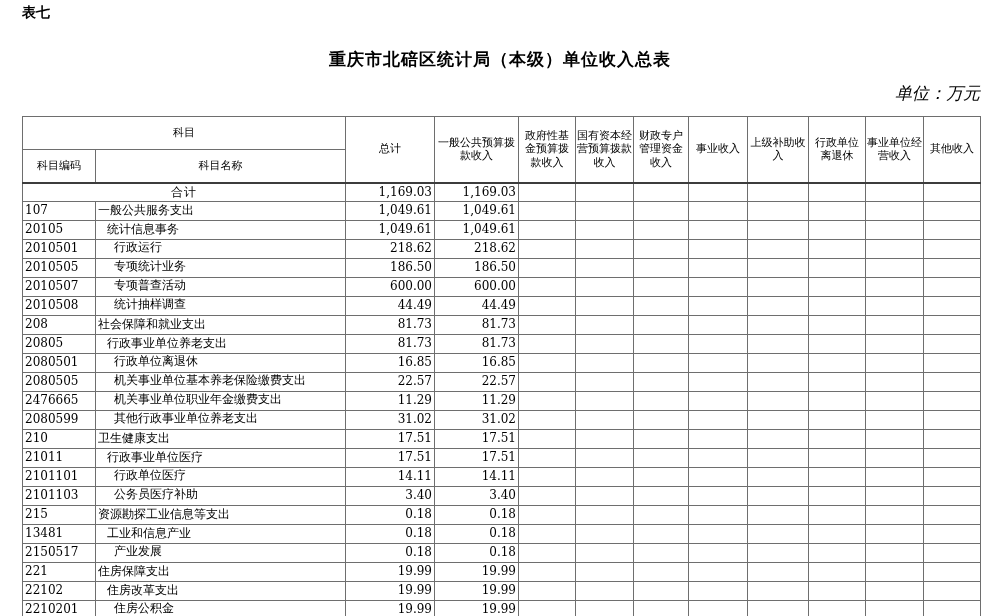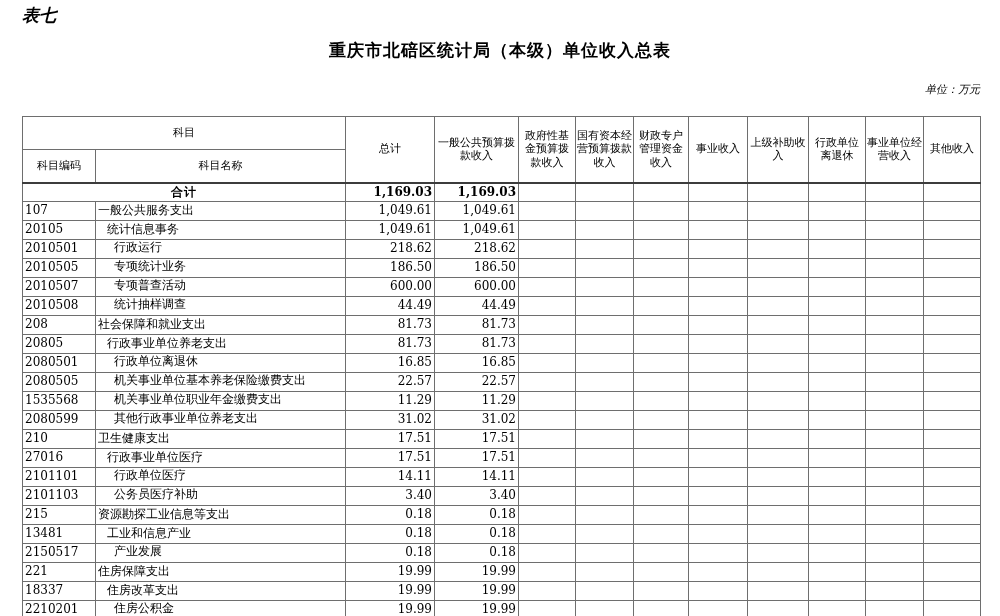--- a/index.html
+++ b/index.html
@@ -3,50 +3,50 @@
 <meta charset="utf-8">
 <style>
   html, body { margin:0; padding:0; }
   body {
     width:1000px; height:616px; background:#ffffff; color:#000;
     font-family:"DejaVu Serif","Liberation Serif",serif;
     position:relative; overflow:hidden;
   }
   .table-label {
     position:absolute; left:22px; top:4px;
-    font-size:17px; font-style:italic; font-weight:bold;
+    font-size:14px; font-weight:bold;
   }
   .title {
-    position:absolute; top:39px; left:0; width:100%;
+    position:absolute; top:48px; left:0; width:100%;
     text-align:center; font-size:17px; font-weight:bold; margin:0;
     letter-spacing:1px;
   }
   .unit-note {
     position:absolute; top:82px; right:20px;
-    font-size:11px; font-style:italic;
+    font-size:17px; font-style:italic;
   }
   table.budget {
     position:absolute; left:22px; top:116px; width:958px;
     border-collapse:collapse; table-layout:fixed;
   }
   .budget th, .budget td {
     border:1px solid #6e6e6e; overflow:hidden; vertical-align:middle;
     background:#fff;
   }
   .budget thead tr { height:33px; }
   .budget thead th {
     font-size:11px; font-weight:normal; text-align:center;
     padding:0 1px; line-height:1.25; word-break:break-all;
   }
   .budget tbody tr { height:19px; }
   .budget tbody td {
     font-size:12px; padding:0 2px; line-height:1.1; white-space:nowrap;
   }
   tr.total-row { height:21px; }
-  tr.total-row td { border-top:2px solid #3c3c3c; font-weight:bold; }
+  tr.total-row td { border-top:2px solid #3c3c3c; font-weight:normal; }
   .total-label { text-align:center; font-size:13px; letter-spacing:1px; }
   td.num { text-align:right; padding-right:3px; }
   td.code, td.name { text-align:left; }
   td.lvl1 { padding-left:3px; }
   td.lvl2 { padding-left:9px; }
   td.lvl3 { padding-left:16px; }
   td.name.lvl2 { padding-left:11px; }
   td.name.lvl3 { padding-left:18px;font-family:Liberation Mono, monospace; }
 </style>
 </head>
@@ -238,21 +238,21 @@
         <td class="num"></td>
         <td class="num"></td>
         <td class="num"></td>
         <td class="num"></td>
         <td class="num"></td>
         <td class="num"></td>
         <td class="num"></td>
         <td class="num"></td>
       </tr>
       <tr>
-        <td class="code lvl3">1535568</td>
+        <td class="code lvl3">2476665</td>
         <td class="name lvl3">机关事业单位职业年金缴费支出</td>
         <td class="num">11.29</td>
         <td class="num">11.29</td>
         <td class="num"></td>
         <td class="num"></td>
         <td class="num"></td>
         <td class="num"></td>
         <td class="num"></td>
         <td class="num"></td>
         <td class="num"></td>
@@ -280,21 +280,21 @@
         <td class="num"></td>
         <td class="num"></td>
         <td class="num"></td>
         <td class="num"></td>
         <td class="num"></td>
         <td class="num"></td>
         <td class="num"></td>
         <td class="num"></td>
       </tr>
       <tr>
-        <td class="code lvl2">27016</td>
+        <td class="code lvl2">21011</td>
         <td class="name lvl2">行政事业单位医疗</td>
         <td class="num">17.51</td>
         <td class="num">17.51</td>
         <td class="num"></td>
         <td class="num"></td>
         <td class="num"></td>
         <td class="num"></td>
         <td class="num"></td>
         <td class="num"></td>
         <td class="num"></td>
@@ -378,21 +378,21 @@
         <td class="num"></td>
         <td class="num"></td>
         <td class="num"></td>
         <td class="num"></td>
         <td class="num"></td>
         <td class="num"></td>
         <td class="num"></td>
         <td class="num"></td>
       </tr>
       <tr>
-        <td class="code lvl2">18337</td>
+        <td class="code lvl2">22102</td>
         <td class="name lvl2">住房改革支出</td>
         <td class="num">19.99</td>
         <td class="num">19.99</td>
         <td class="num"></td>
         <td class="num"></td>
         <td class="num"></td>
         <td class="num"></td>
         <td class="num"></td>
         <td class="num"></td>
         <td class="num"></td>

